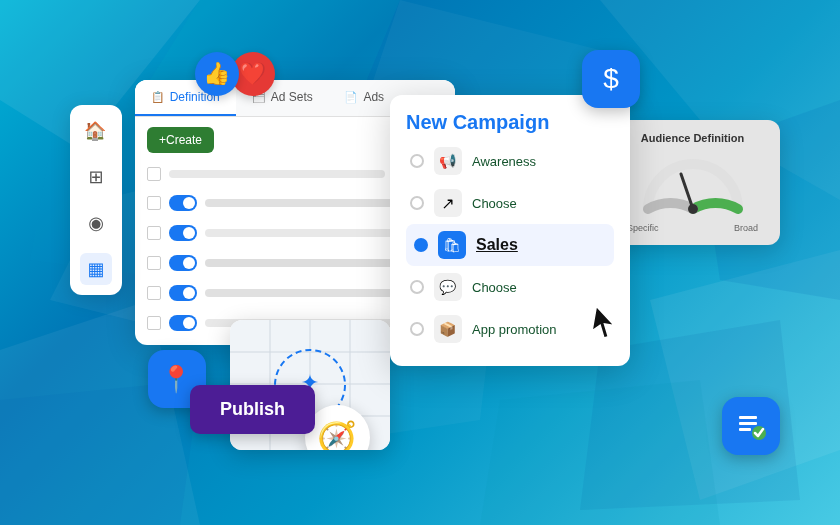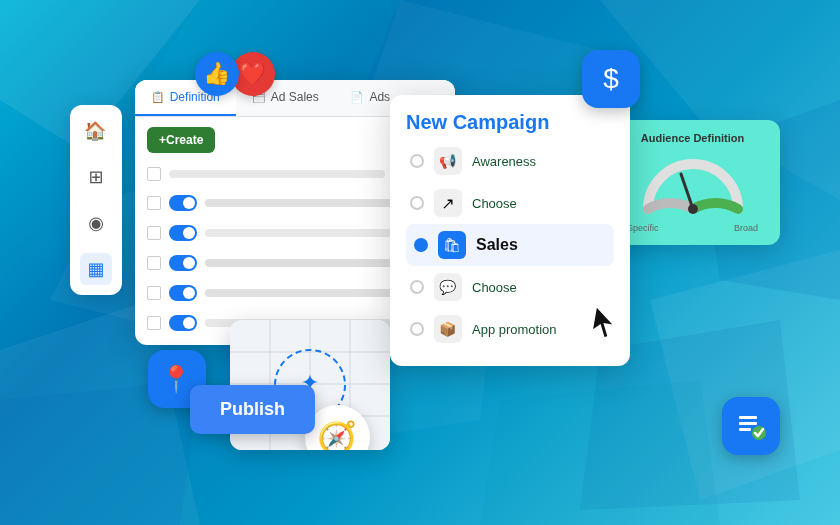--- a/index.html
+++ b/index.html
@@ -117,21 +117,21 @@
       padding: 10px 12px;
     }
 
     .create-btn {
       background: #2e7d32;
       color: white;
       border: none;
       border-radius: 6px;
       padding: 6px 12px;
       font-size: 12px;
-      font-weight: 700;
+      font-weight: 400;
       cursor: pointer;
       display: flex;
       align-items: center;
       gap: 4px;
       margin-bottom: 10px;
     }
 
     .table-rows {
       display: flex;
       flex-direction: column;
@@ -244,29 +244,30 @@
 
     .option-label {
       font-size: 13px;
       color: #14532d;
     }
 
     .option-label.bold {
       font-size: 16px;
       font-weight: 700;
       color: #111;
+      text-decoration: underline;
     }
 
     
     .audience-panel {
       position: absolute;
       right: 60px;
       top: 120px;
       width: 175px;
-      background: #5eead4;
+      background: #e5e5e5;
       border-radius: 12px;
       box-shadow: 0 6px 25px rgba(0,0,0,0.18);
       z-index: 20;
       padding: 12px;
     }
 
     .audience-title {
       font-size: 11px;
       font-weight: 600;
       color: #333;
@@ -311,21 +312,21 @@
     }
 
     .icon-thumb { background: #1877f2; color: white; margin-right: -8px; z-index: 2; }
     .icon-heart { background: #e53935; color: white; z-index: 1; }
 
     
     .publish-btn {
       position: absolute;
       left: 190px;
       top: 385px;
-      background: #3b82f6;
+      background: #4c1d95;
       color: white;
       border: none;
       border-radius: 10px;
       padding: 14px 30px;
       font-size: 18px;
       font-weight: 700;
       cursor: pointer;
       z-index: 35;
       box-shadow: 0 4px 15px rgba(0,0,0,0.25);
     }
@@ -464,21 +465,21 @@
   </div>
 
   <div class="campaigns-panel">
     <div class="panel-tabs">
       <div class="panel-tab active">
         <span class="panel-tab-icon">📋</span>
         <span>Definition</span>
       </div>
       <div class="panel-tab">
         <span class="panel-tab-icon">🗂</span>
-        <span>Ad Sales</span>
+        <span>Ad Sets</span>
       </div>
       <div class="panel-tab">
         <span class="panel-tab-icon">📄</span>
         <span>Ads</span>
       </div>
     </div>
     <div class="panel-body">
       <button class="create-btn">
         <span>+Create</span>
       </button>

